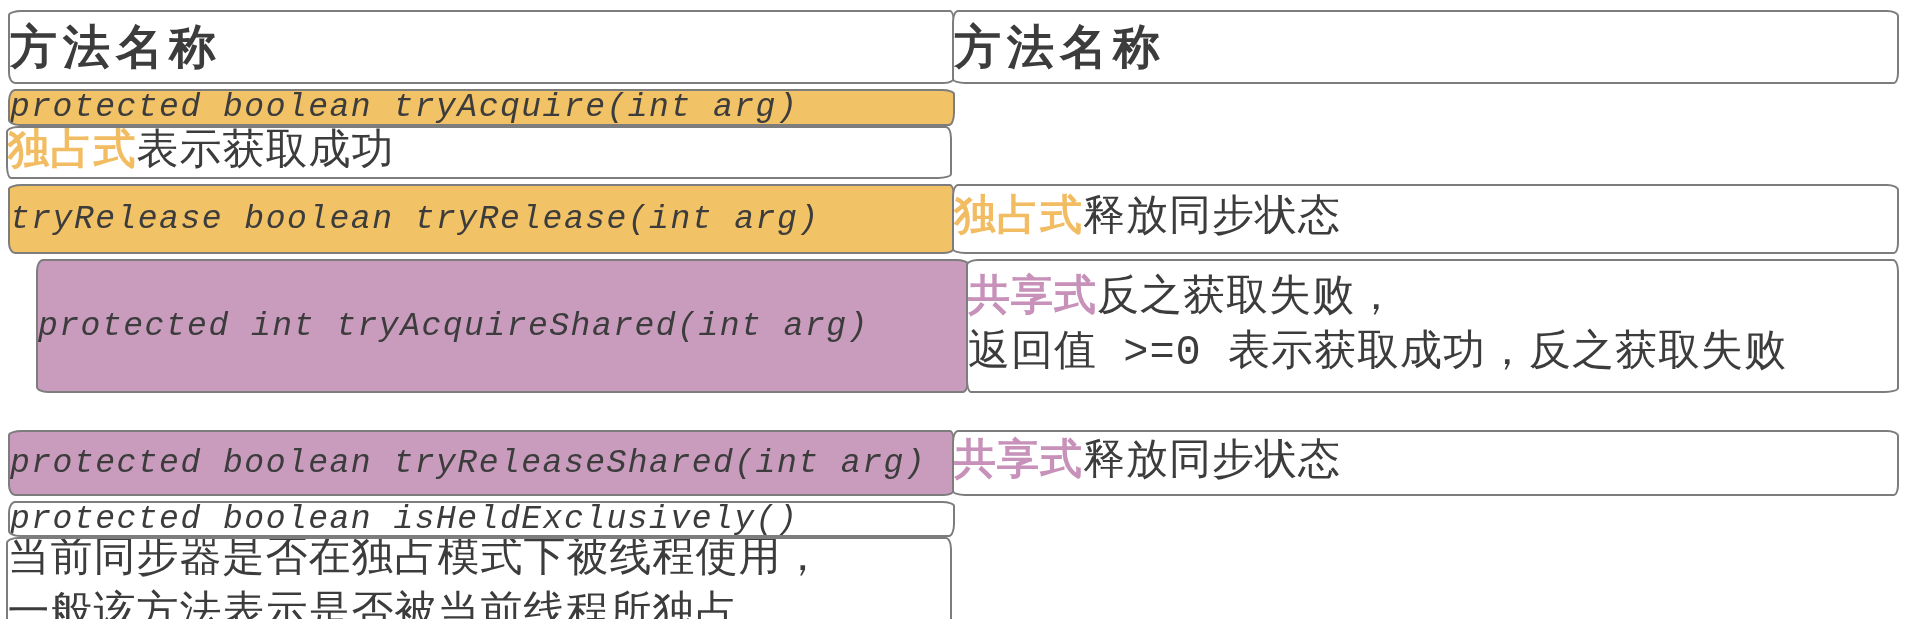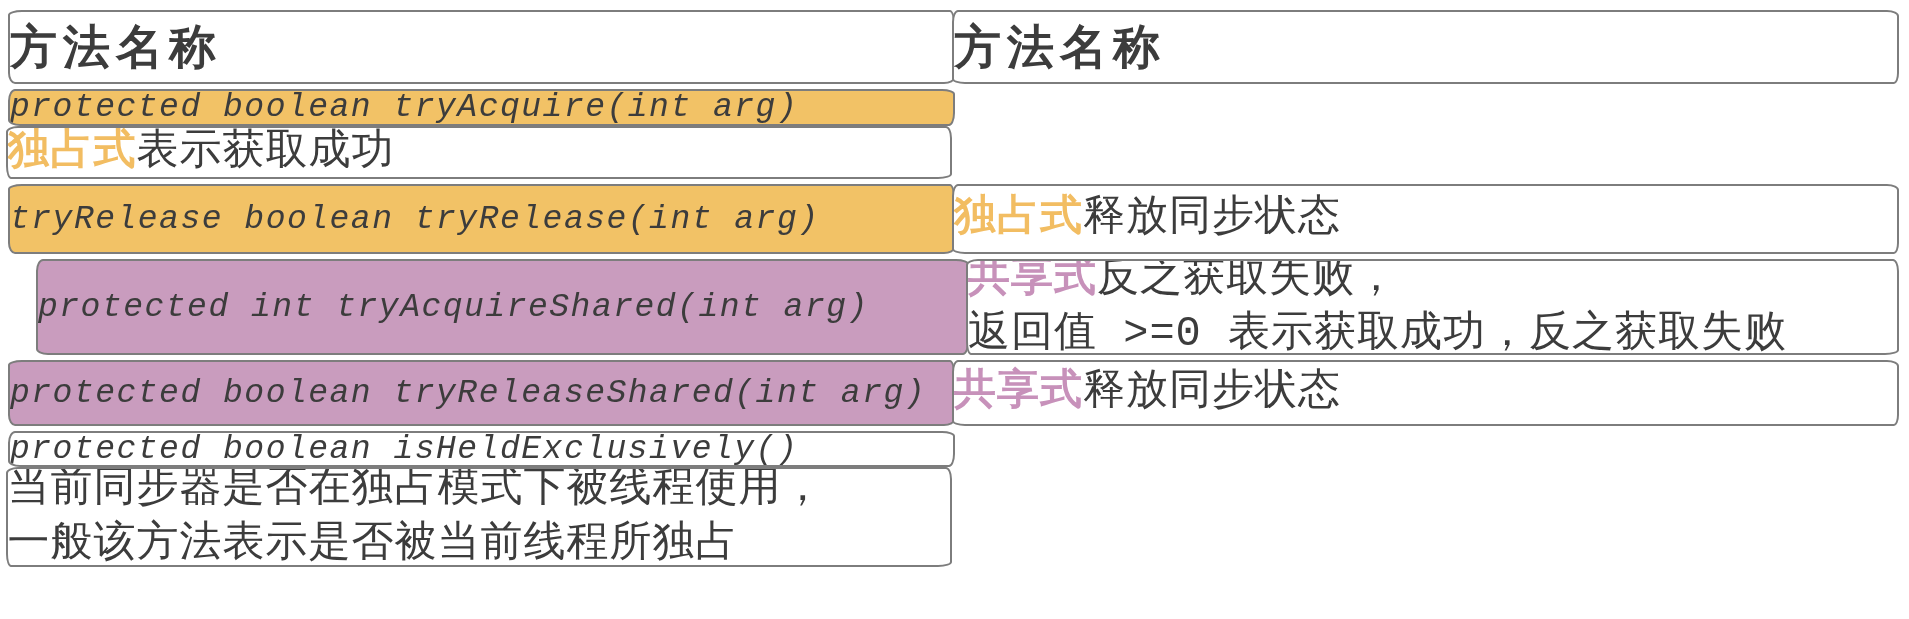--- a/index.html
+++ b/index.html
@@ -24,22 +24,22 @@
     flex-direction: column;
     gap: 5px;
   }
   .row {
     display: flex;
     flex: 0 0 auto;
   }
   .h-head { height: 74px; }
   .h-r0 { height: 90px; flex-direction: column; }
   .h-r1 { height: 70px; }
-  .h-r2 { height: 96px; padding-left: 28px; }
-  .h-r3 { height: 66px; }
+  .h-r2 { height: 134px; padding-left: 28px; }
+  .h-r3 { height: 66px; margin-top: 32px; }
   .h-r4 { height: 136px; flex-direction: column; }
   .cell {
     box-sizing: border-box;
     border: 2.5px solid var(--border);
     background: #ffffff;
     display: flex;
     flex-direction: column;
     align-items: flex-start;
     justify-content: center;
     text-align: center;

